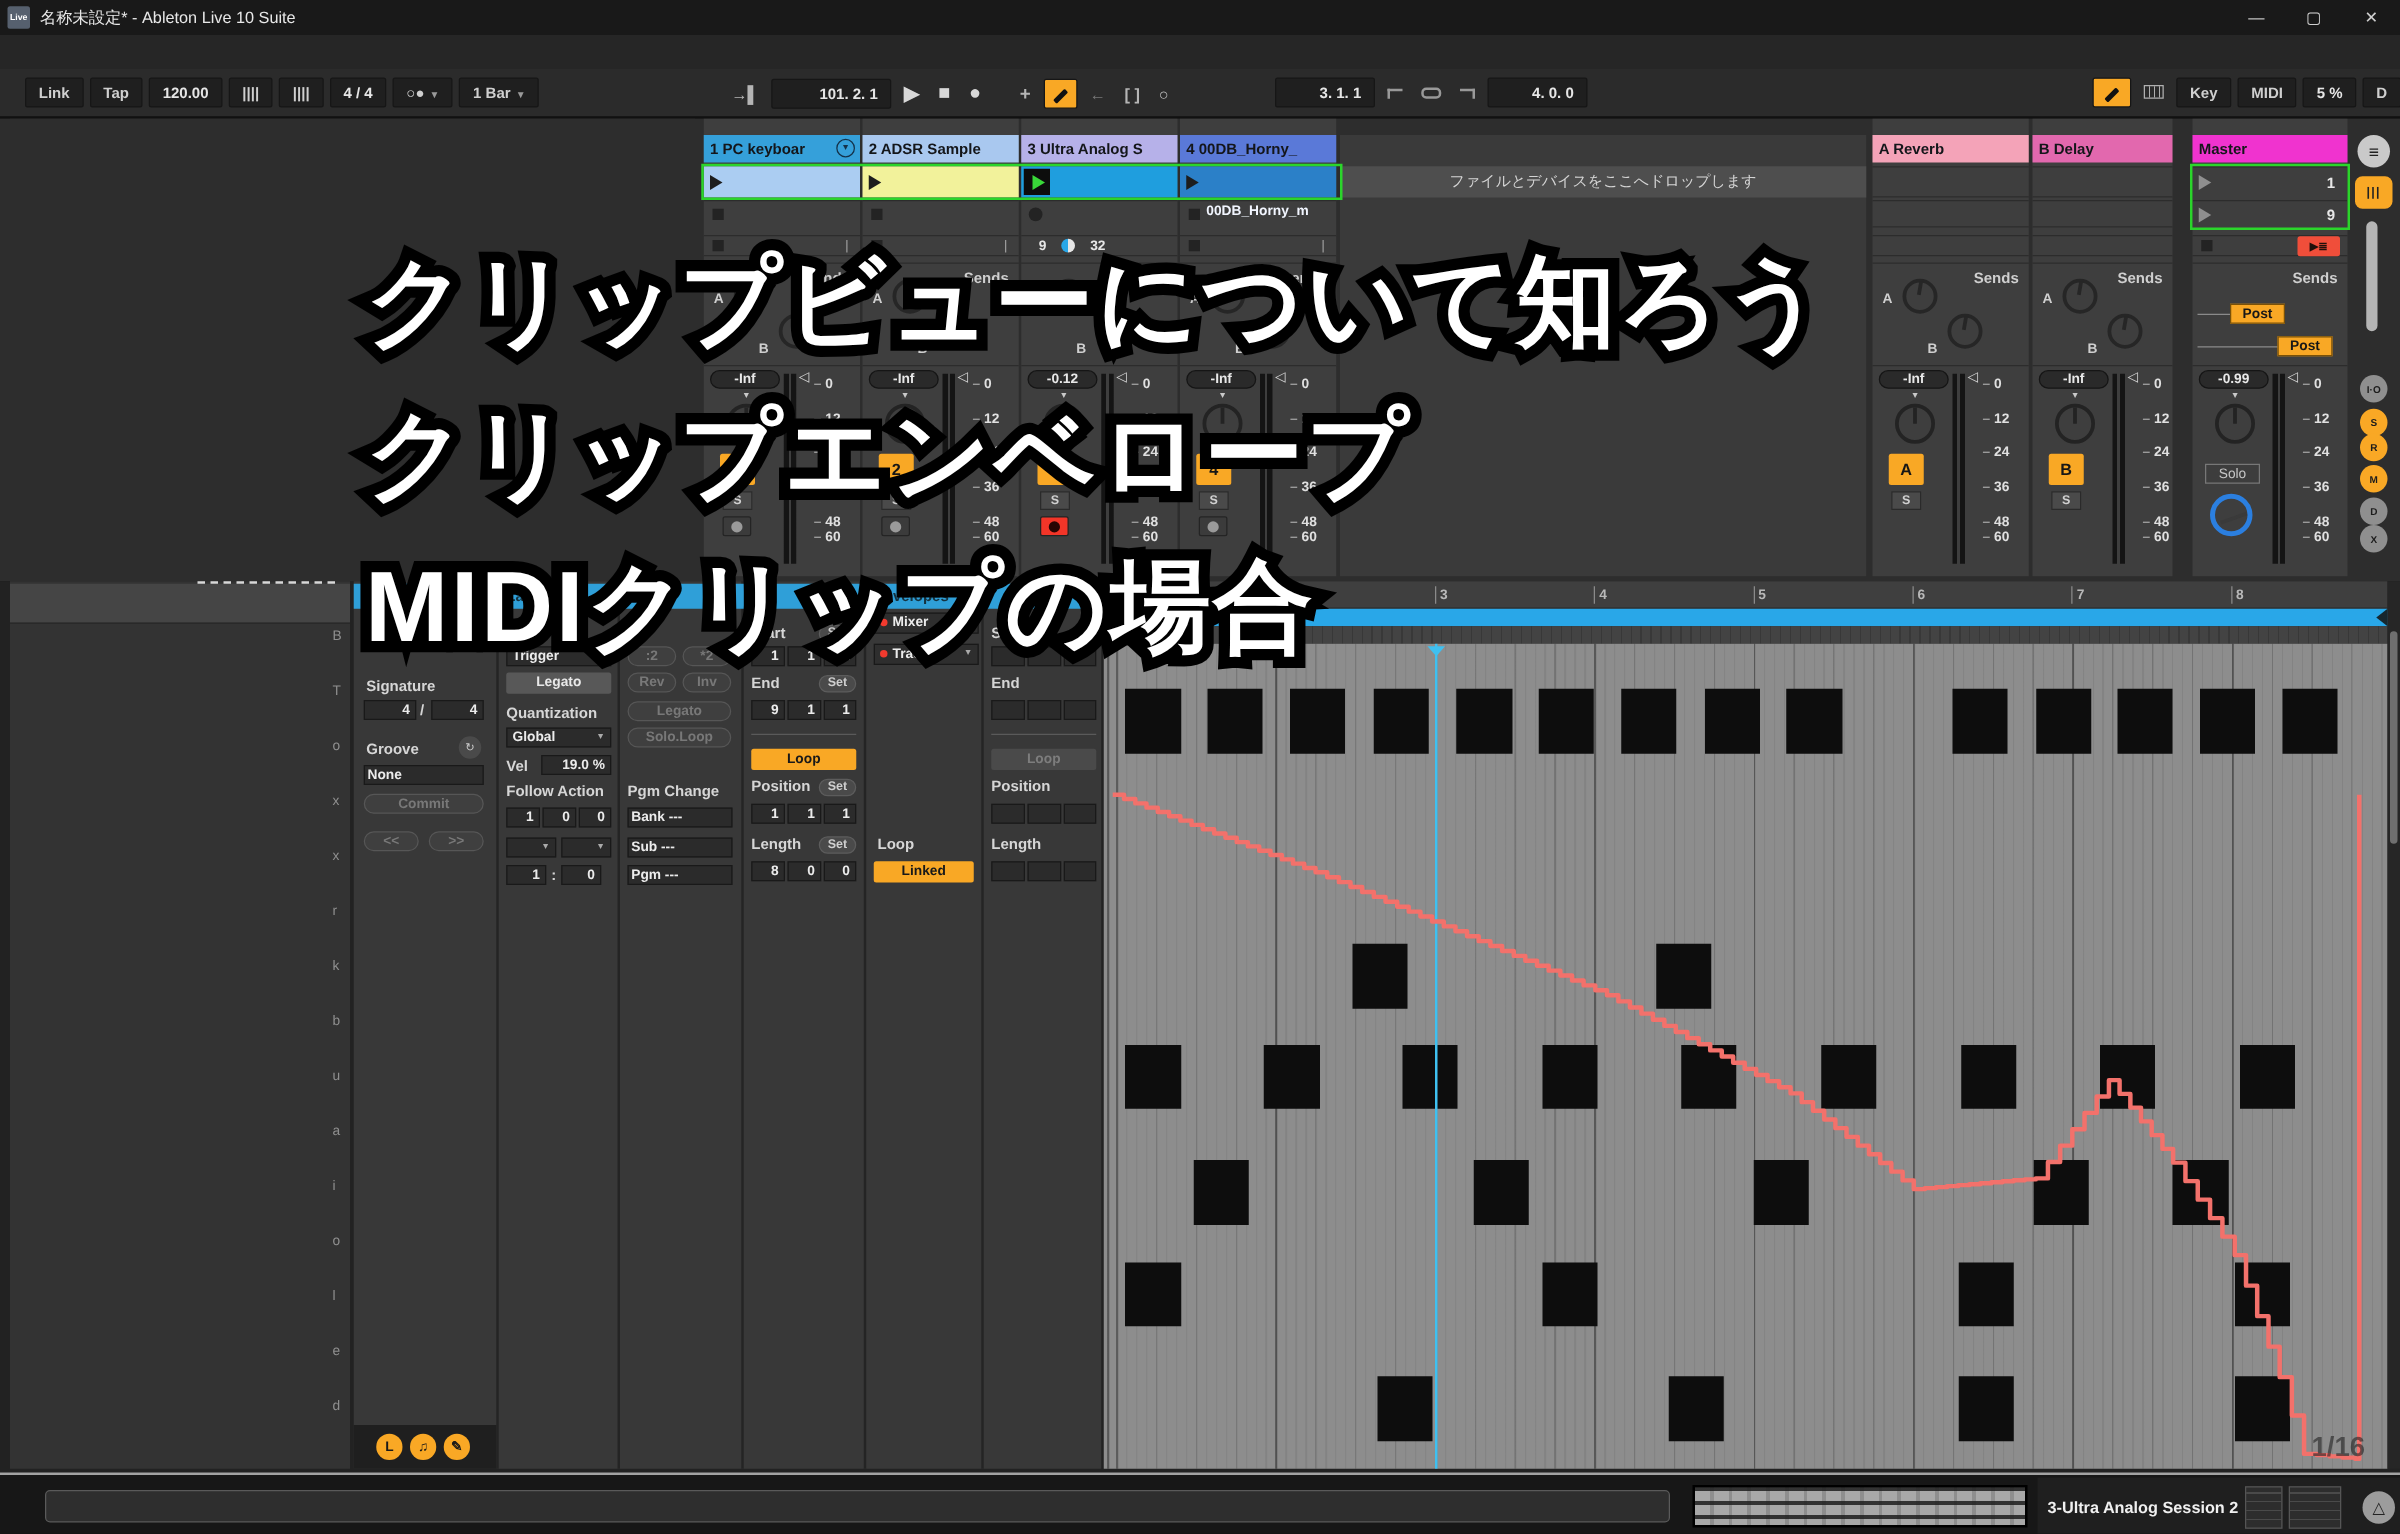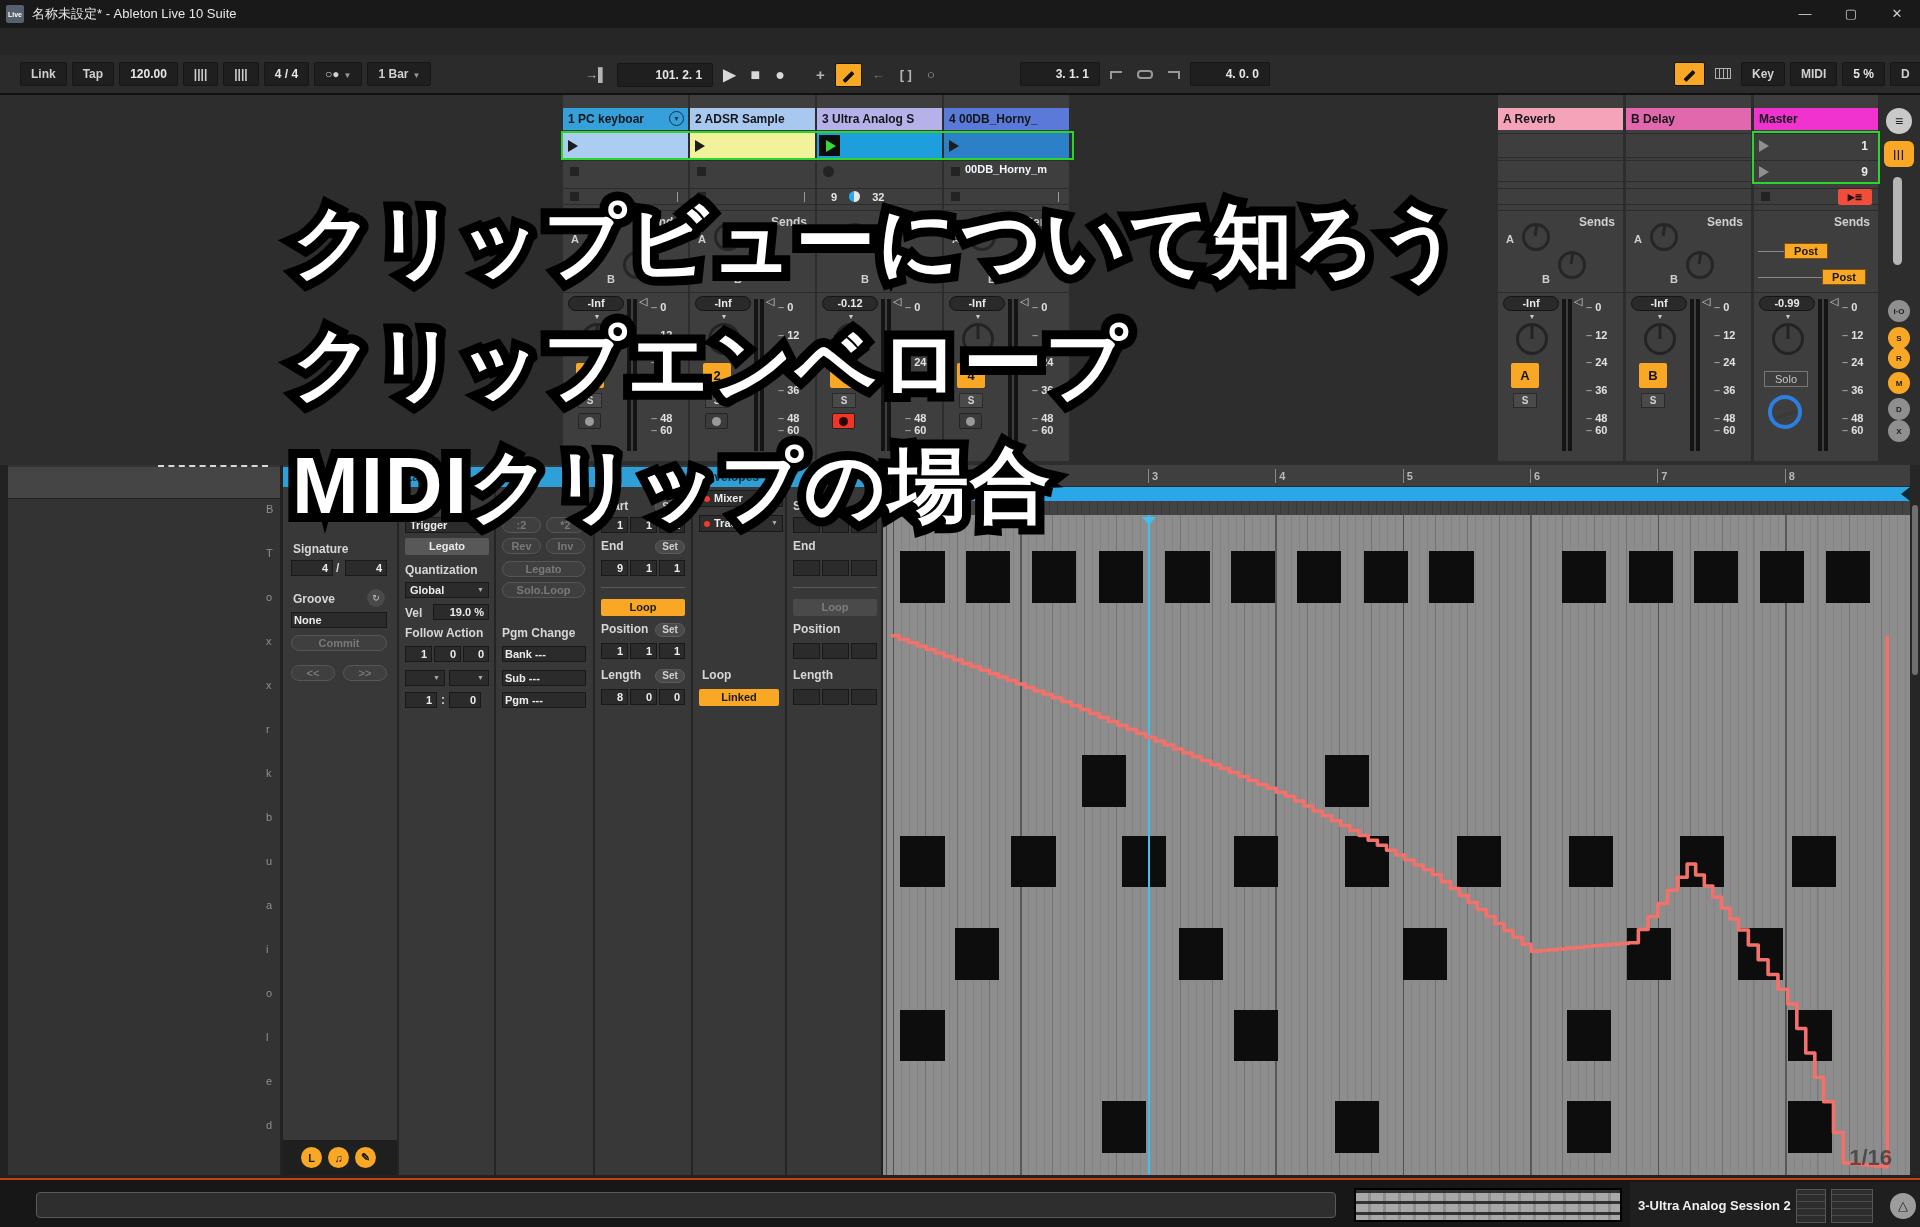--- a/index.html
+++ b/index.html
@@ -132,21 +132,21 @@
       #8d8d8d;
     background-position:10px 0;}
   .note{position:absolute;width:4.3%;height:7.8%;background:#0d0d0d;}
   #playhead{position:absolute;left:25.8%;top:0;width:2px;height:100%;background:#3fc0f0;}
   #phtri{position:absolute;left:calc(25.8% - 6px);top:2px;width:0;height:0;border-top:8px solid #3fc0f0;border-left:7px solid transparent;border-right:7px solid transparent;}
   #gridlabel{position:absolute;right:18px;bottom:4px;color:rgba(35,35,35,.6);font-size:22px;font-weight:bold;}
   #escroll{position:absolute;left:1910px;top:0;width:10px;height:710px;background:#262626;}
   #escroll::after{content:'';position:absolute;left:2px;top:40px;width:6px;height:170px;background:#6f6f6f;border-radius:3px;}
 
   
-  #statusbar{position:absolute;left:0;top:1178px;width:1920px;height:49px;background:#171717;border-top:2px solid #c2410c;}
+  #statusbar{position:absolute;left:0;top:1178px;width:1920px;height:49px;background:#171717;border-top:2px solid #a3a3a3;}
   #statusfield{position:absolute;left:36px;top:12px;width:1300px;height:26px;background:#2e2e2e;border:1px solid #5a5a5a;border-radius:4px;color:#ccc;font-size:12px;padding-left:8px;line-height:24px;}
   #pianothumb{position:absolute;left:1354px;top:8px;width:268px;height:34px;border:2px solid #000;
     background:
       repeating-linear-gradient(0deg,transparent 0 5px,rgba(30,30,30,.85) 5px 8px,transparent 8px 11px),
       repeating-linear-gradient(90deg,#a8a8a8 0 12px,#8e8e8e 12px 15px);}
   #devpanel{position:absolute;left:1630px;top:2px;width:290px;height:47px;background:#1f1f1f;display:flex;align-items:center;}
   #devlabel{color:#f0f0f0;font-size:13px;font-weight:bold;margin-left:8px;white-space:nowrap;}
   .devthumb{width:30px;height:34px;background:#2d2d2d;border:1px solid #555;margin-left:5px;background-image:repeating-linear-gradient(0deg,transparent 0 6px,#4a4a4a 6px 7px);}
   #notifcirc{position:absolute;right:4px;width:26px;height:26px;border-radius:50%;background:#9c9c9c;color:#222;display:flex;align-items:center;justify-content:center;font-size:13px;}
 
@@ -303,20 +303,23 @@
         </div>
         <div class="brow" style="top: 252px;">
           <span class="bexp">▶</span>
           <span class="bdev"></span>
           <span>Drum Buss</span>
         </div>
       </div>
   </div>
 
   <div id="session">
+    <div id="droparea">
+      <div id="drophint">ファイルとデバイスをここへドロップします</div>
+    </div>
     <div class="greenbox" style="left:561px;top:36px;width:513px;height:29px"></div>
     <div class="greenbox" style="left:1752px;top:36px;width:128px;height:53px"></div>
     <div class="circbtn" style="left:1886px;top:13px;width:26px;height:26px;background:#c9c9c9;color:#222;font-size:14px">≡</div>
     <div class="circbtn" style="left:1884px;top:46px;width:30px;height:26px;border-radius:6px;background:#f9a825;color:#222;font-weight:bold;letter-spacing:1px">|||</div>
     <div style="position:absolute;left:1893px;top:82px;width:9px;height:88px;background:#b5b5b5;border-radius:5px"></div>
     <div id="toggles">
         <div class="togg" style="top: 205px;">I·O</div>
         <div class="togg on" style="top: 232px;">S</div>
         <div class="togg on" style="top: 252px;">R</div>
         <div class="togg on" style="top: 277px;">M</div>
@@ -496,21 +499,21 @@
           <div class="meterbars"></div>
           <span class="fadertri">◁</span>
           <span class="mnum" style="top: 8px;">0</span>
           <span class="mnum" style="top: 36px;">12</span>
           <span class="mnum" style="top: 63px;">24</span>
           <span class="mnum" style="top: 91px;">36</span>
           <span class="mnum" style="top: 119px;">48</span>
           <span class="mnum" style="top: 131px;">60</span>
         </div>
       </div>
-      <div class="tcol" style="left: 1626px; width: 125px; text-decoration: underline;">
+      <div class="tcol" style="left: 1626px; width: 112px; text-decoration: underline;">
         <div class="thead" style="background: rgb(226, 104, 174);">B Delay</div>
         <div class="srow" style="top: 38px; height: 25px; border-bottom: 1px solid rgb(44, 44, 44);"></div>
         <div class="srow" style="top: 65px; height: 22px; border-bottom: 1px solid rgb(44, 44, 44);"></div>
         <div class="srow" style="top: 93px; height: 17px; border-bottom: 1px solid rgb(44, 44, 44);"></div>
         <div class="sends">
           <span class="sendlbl">Sends</span>
           <span class="klbl" style="left: 8px; top: 22px;">A</span>
           <span class="knob" style="left: 24px; top: 12px;"></span>
           <span class="klbl" style="left: 44px; top: 62px;">B</span>
           <span class="knob" style="left: 60px; top: 40px;"></span>

